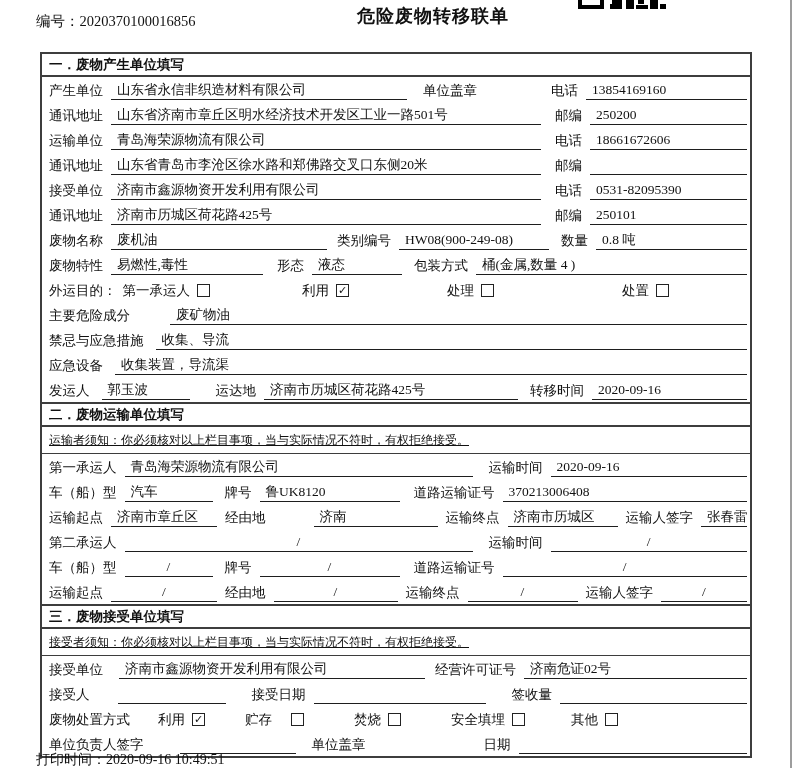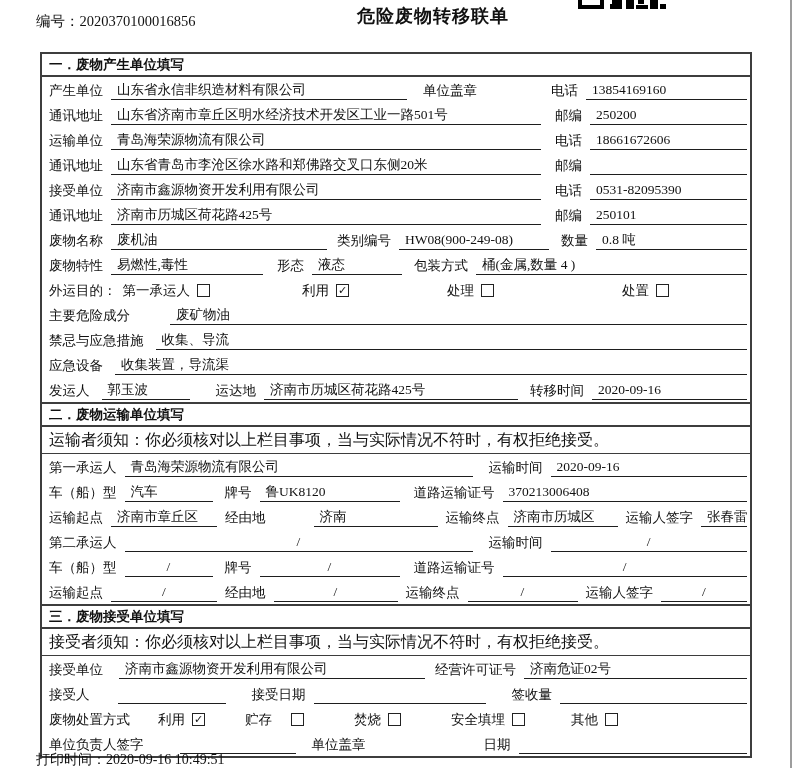--- a/index.html
+++ b/index.html
@@ -10,22 +10,22 @@
   .page-line{position:absolute;left:790px;top:0;width:2px;height:768px;background:#9d9d9d;}
   .qr{position:absolute;left:576px;top:0;}
   .serial{position:absolute;left:36px;top:12px;font-size:14.5px;white-space:nowrap;}
   .title{position:absolute;left:0;right:40px;top:4px;margin:0;text-align:center;
          font-size:18px;font-weight:bold;letter-spacing:1px;padding-left:110px;}
   .form{position:absolute;left:40px;top:52px;width:712px;border:2px solid #3d3d3d;background:#fff;box-sizing:border-box;}
   .sec-header{height:21px;line-height:21px;font-weight:bold;font-size:13.5px;padding-left:7px;
               border-bottom:2px solid #3d3d3d;white-space:nowrap;overflow:hidden;}
   .section.bt .sec-header{border-top:0;}
   .section.bt{border-top:2px solid #3d3d3d;}
-  .notice{height:26px;line-height:26px;font-size:16px;padding-left:7px;border-bottom:1px solid #3d3d3d;
-          white-space:nowrap;overflow:hidden;}
+  .notice{height:26px;line-height:26px;font-size:12px;padding-left:7px;border-bottom:1px solid #3d3d3d;
+          white-space:nowrap;overflow:hidden;text-decoration:underline;}
   .row{height:25px;display:flex;align-items:flex-end;padding:0 3px 0 7px;font-size:13.5px;overflow:hidden;}
   .lab{white-space:nowrap;line-height:19px;margin-bottom:2px;flex-shrink:0;}
   .fld{border-bottom:1px solid #1e1e1e;line-height:19px;margin-bottom:2px;padding:0 6px;
        white-space:nowrap;overflow:hidden;box-sizing:border-box;flex-shrink:0;margin-left:8px;min-height:19px;}
   .fld.grow{flex:1 1 auto;}
   .fld.ctr{text-align:center;}
   .cbwrap{display:flex;align-items:center;line-height:19px;margin-bottom:2px;flex-shrink:0;white-space:nowrap;}
   .cbox{display:inline-block;width:11px;height:11px;border:1px solid #222;margin-left:7px;
         font-size:11px;line-height:11px;text-align:center;color:#111;
         font-family:"DejaVu Sans","Liberation Sans",sans-serif;}

